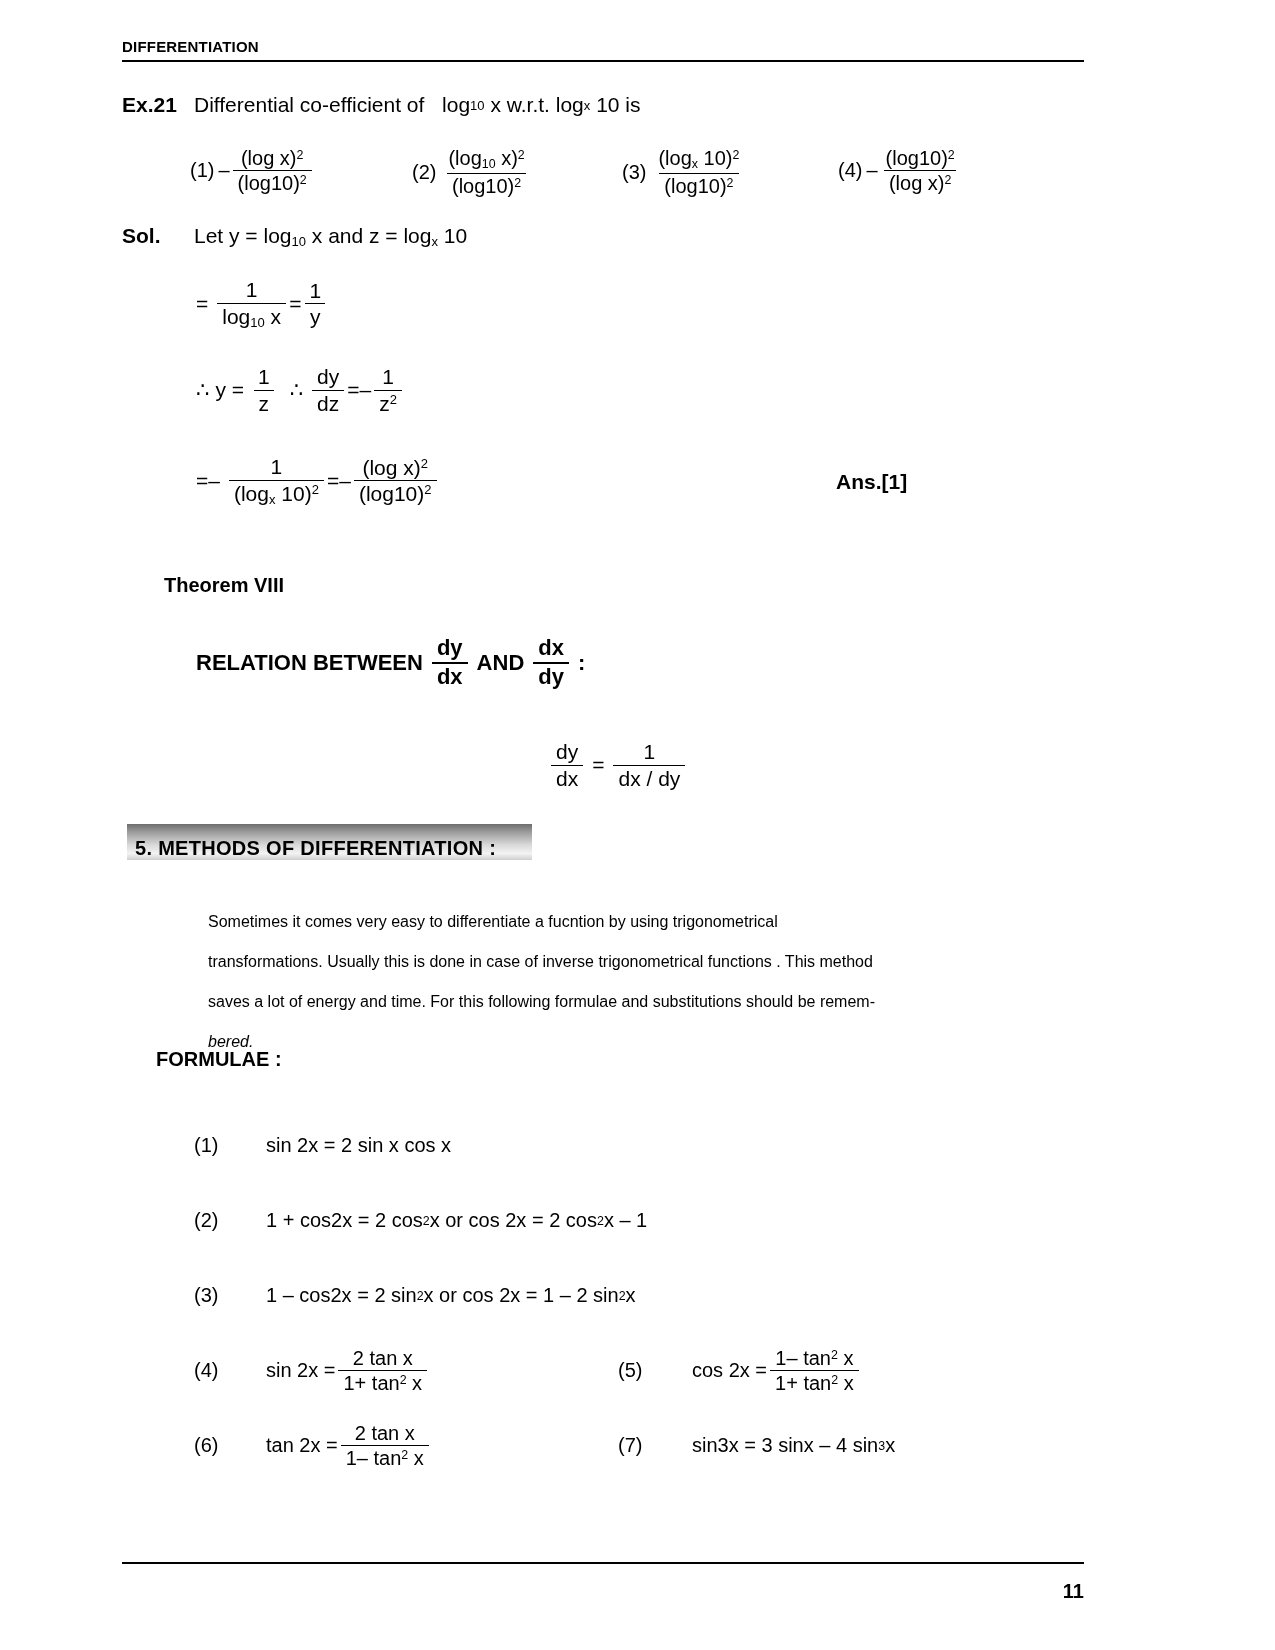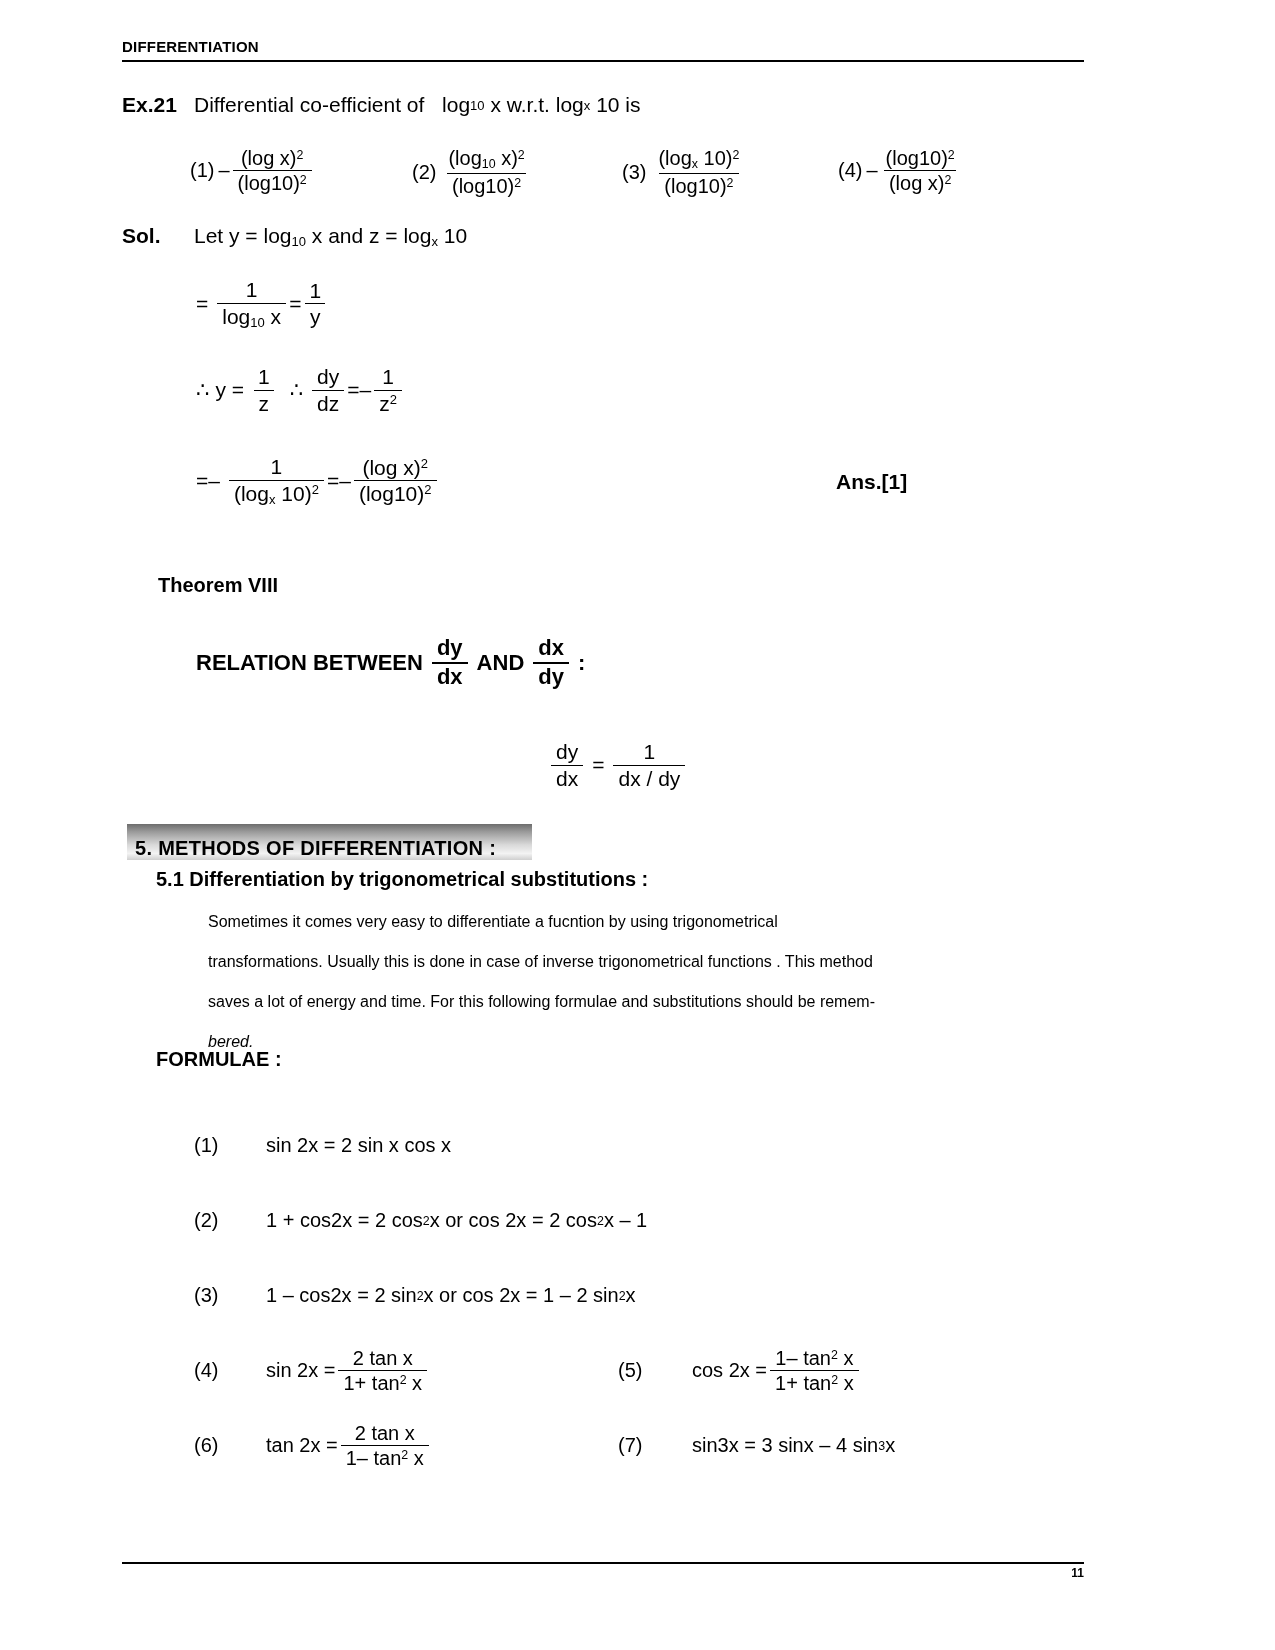--- a/index.html
+++ b/index.html
@@ -47,23 +47,23 @@
     left: 122px;
     top: 1562px;
     width: 962px;
   }
   .footer-rule {
     border-top: 2.5px solid #000;
     width: 962px;
   }
   .footer-page {
     text-align: right;
-    font-size: 12px;
-    font-weight: bold;
-    margin-top: 2px;
+    font-size: 20px;
+    font-weight: bold;
+    margin-top: 16px;
   }
 
   
   .mrow {
     display: inline-flex;
     align-items: center;
     white-space: nowrap;
   }
   .frac {
     display: inline-flex;
@@ -151,21 +151,21 @@
     position: absolute;
     left: 836px;
     top: 470px;
     font-size: 21px;
     font-weight: bold;
   }
 
   
   .theorem-title {
     position: absolute;
-    left: 158px;
+    left: 164px;
     top: 574px;
     font-size: 20px;
     font-weight: bold;
   }
   .relation {
     position: absolute;
     left: 196px;
     top: 636px;
     font-size: 22px;
     font-weight: bold;
@@ -417,21 +417,20 @@
     <span class="frac">
       <span class="num">1</span>
       <span class="den">dx / dy</span>
     </span>
   </div>
 
   <div class="section-bar">
     <span class="section-bar-label">5. METHODS OF DIFFERENTIATION :</span>
   </div>
 
-  <div class="subsection-title">5.1 Differentiation by trigonometrical substitutions :</div>
 
   <div class="para">
     <span>Sometimes it comes very easy to differentiate a fucntion by using trigonometrical</span>
     <span>transformations. Usually this is done in case of inverse trigonometrical functions . This method</span>
     <span>saves a lot of energy and time. For this following formulae and substitutions should be remem-</span>
     <span class="last">bered.</span>
   </div>
 
   <div class="formulae-title">FORMULAE :</div>
 

